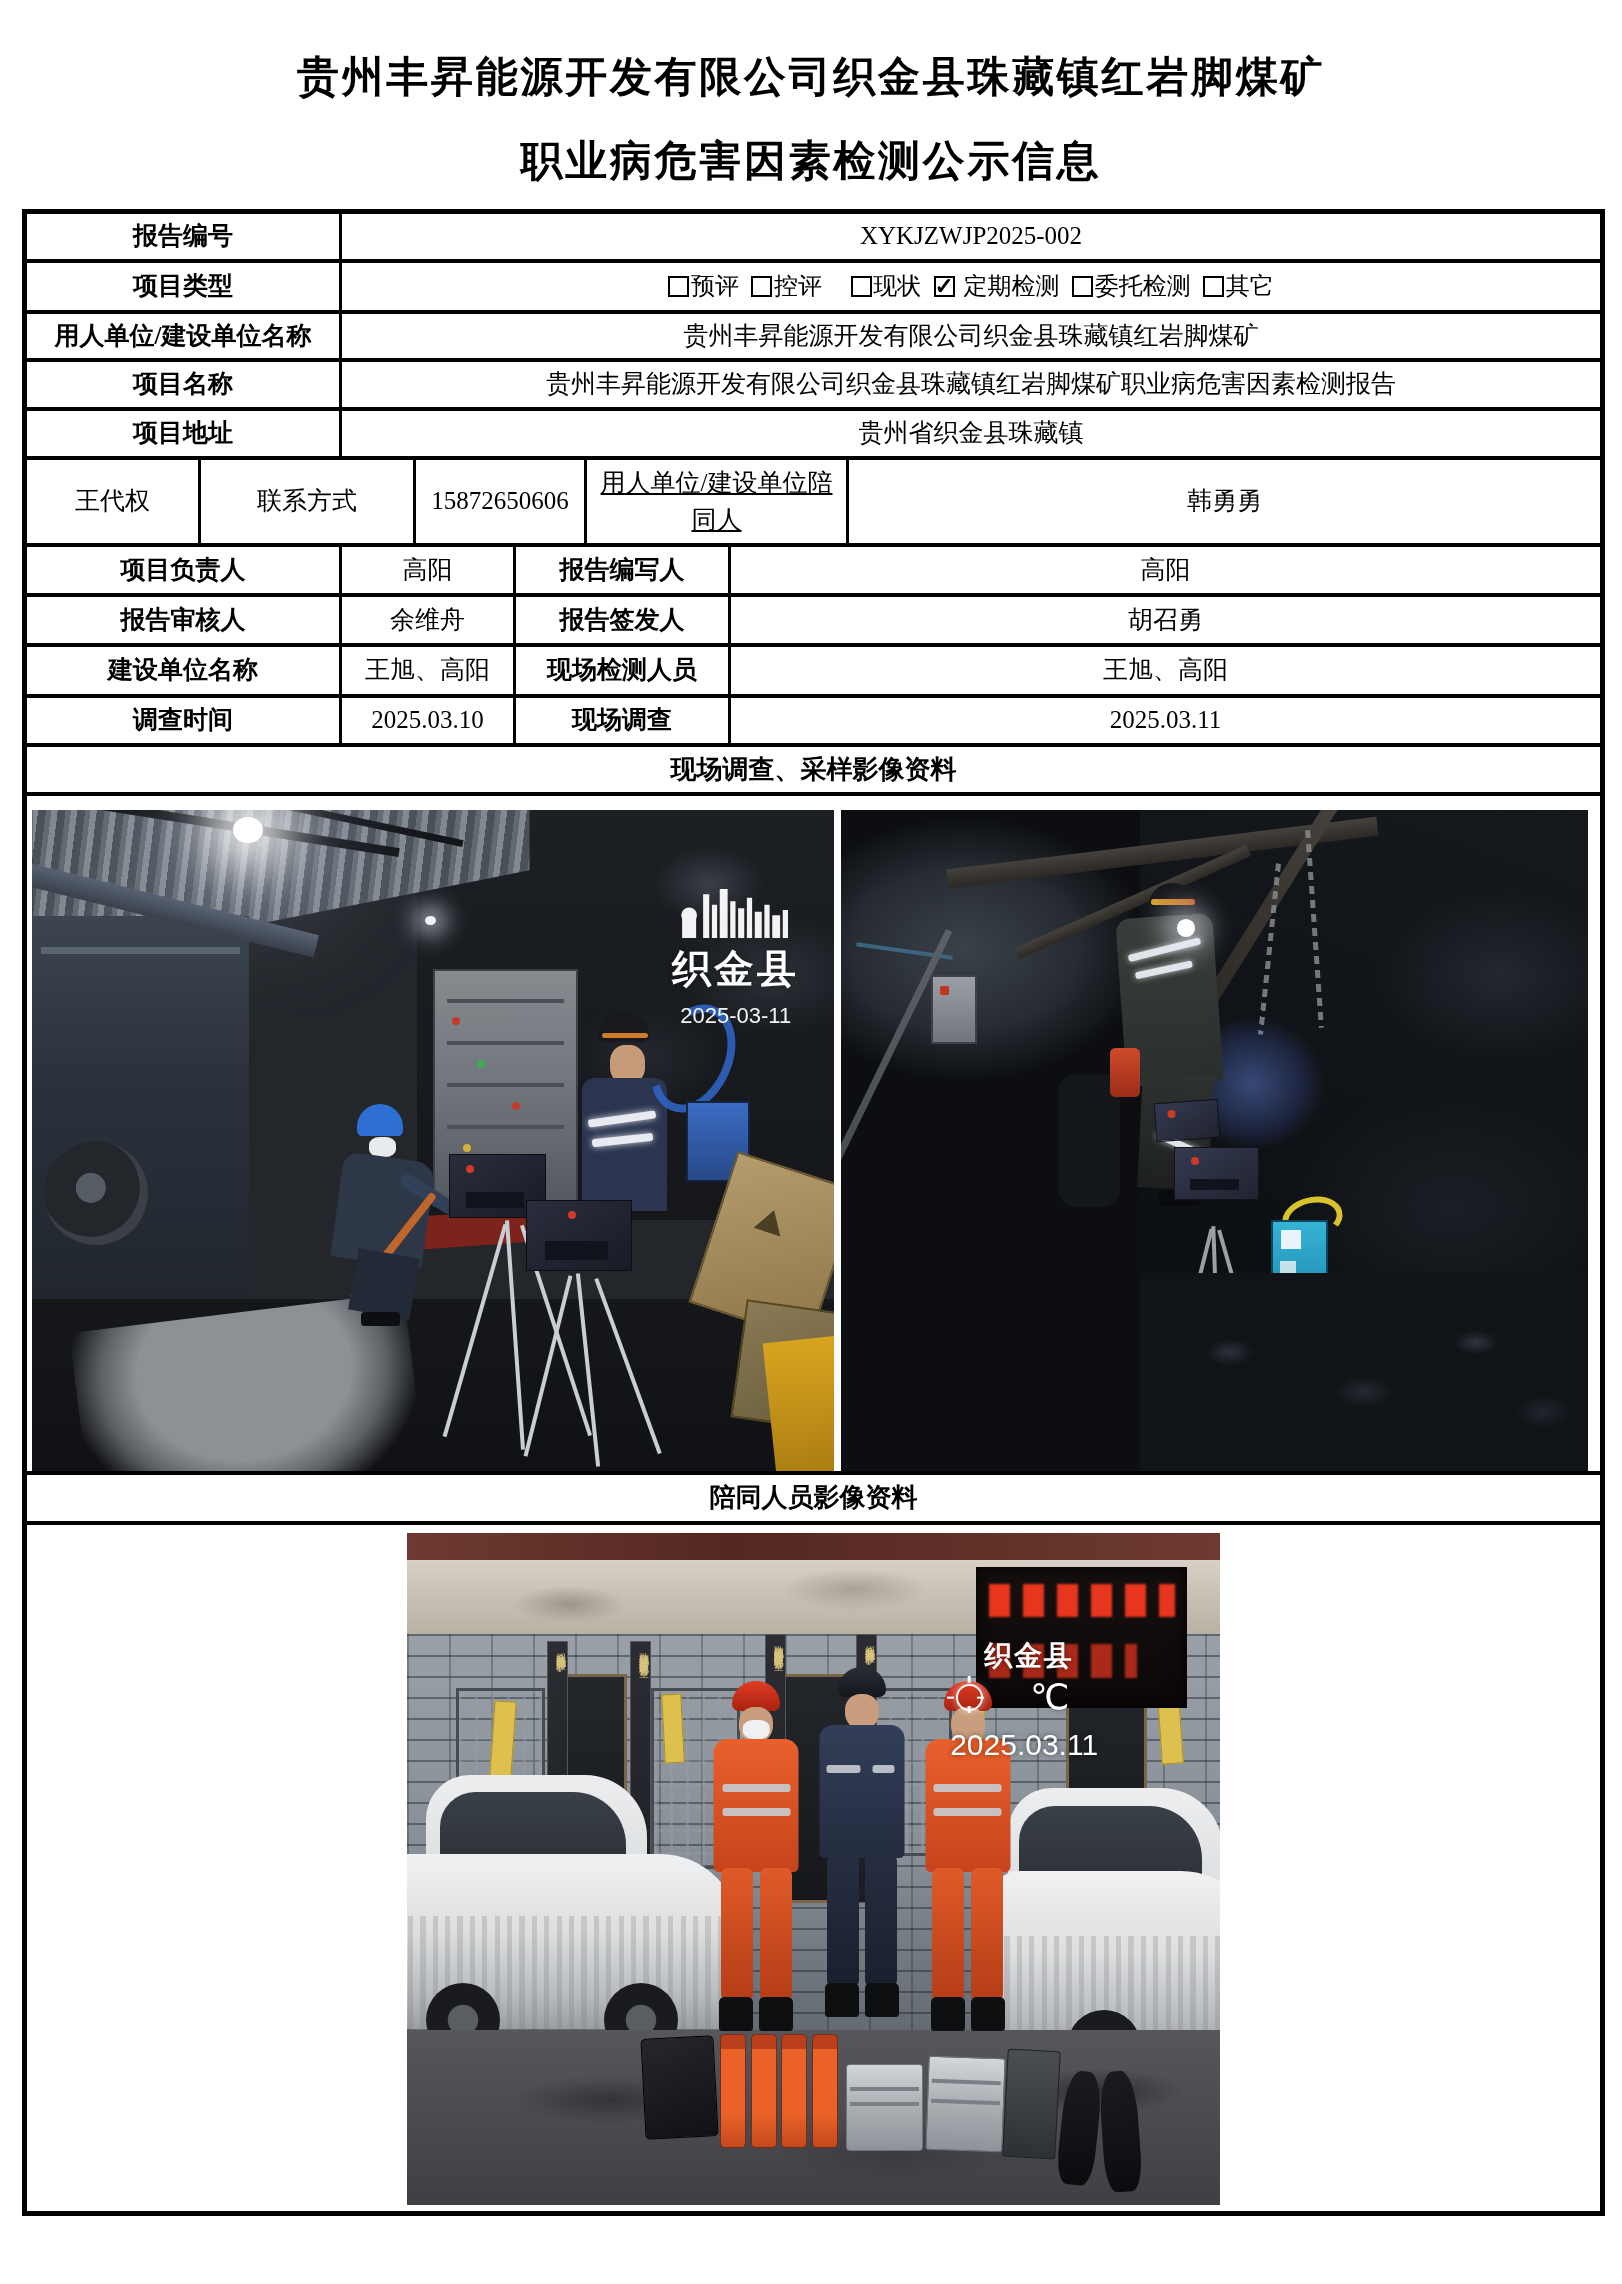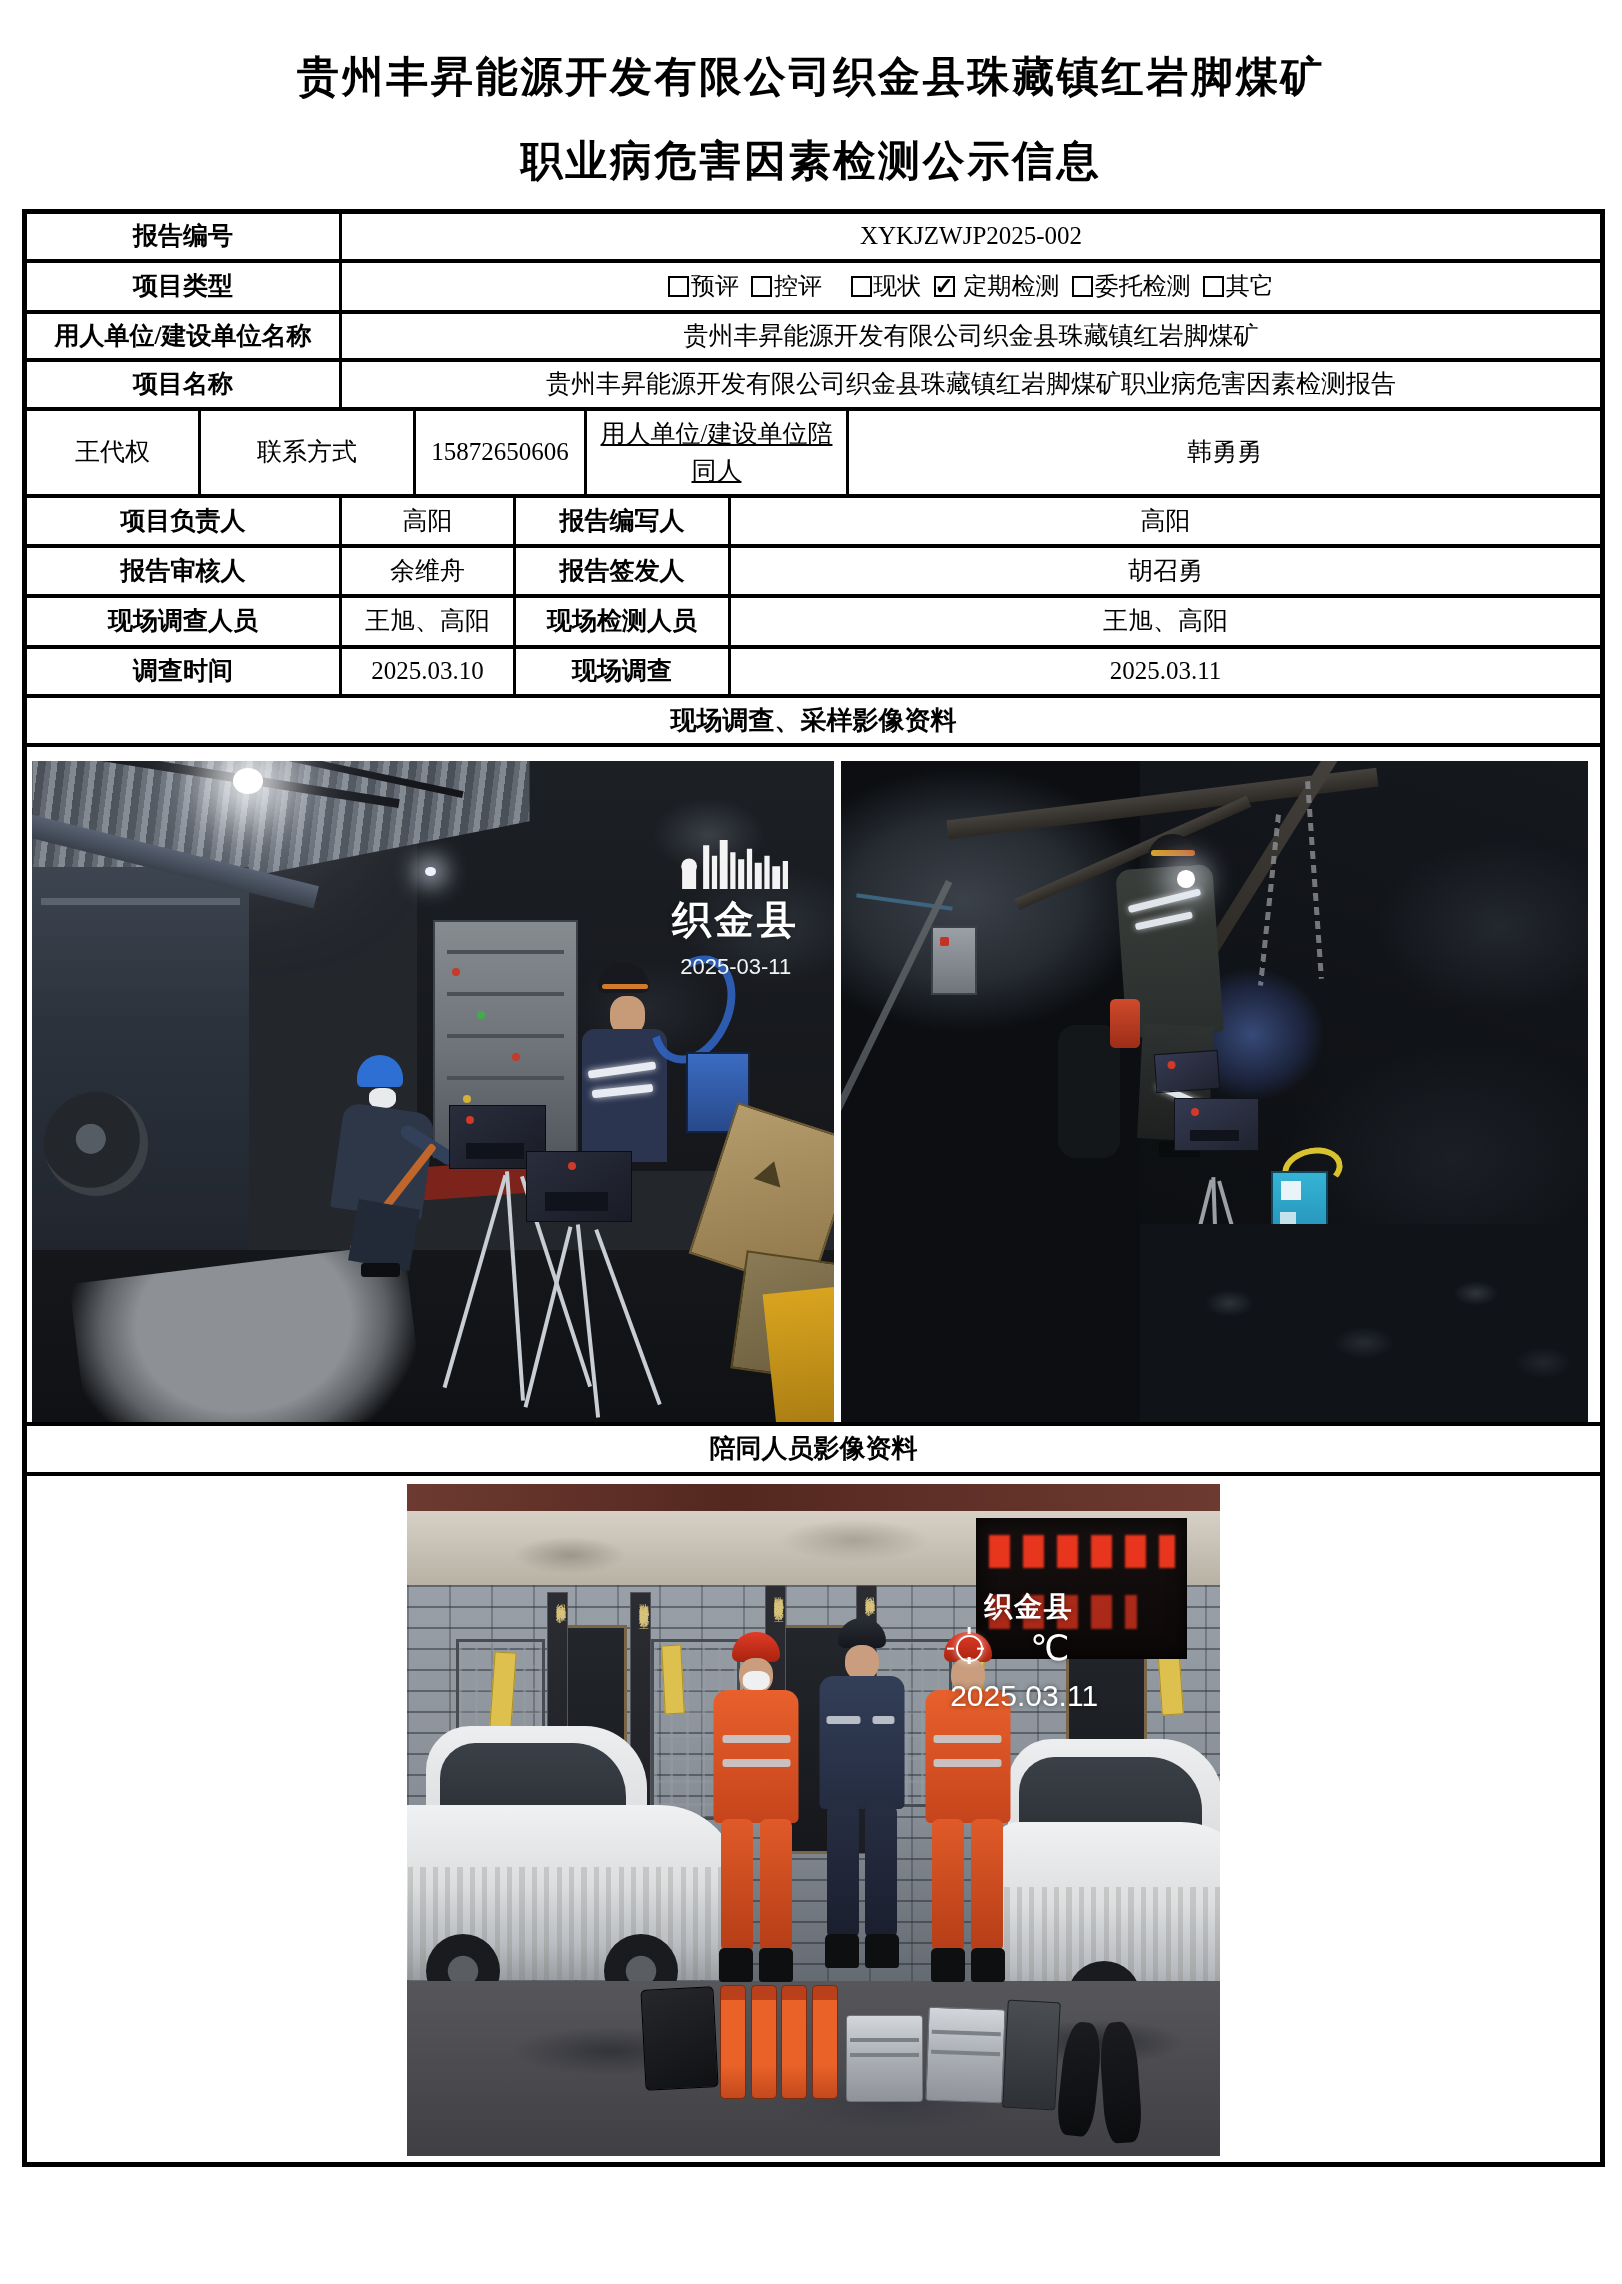--- a/index.html
+++ b/index.html
@@ -226,20 +226,24 @@
   <div class="trow h54">
     <div class="cell c1 lbl">用人单位/建设单位名称</div>
     <div class="cell cF">贵州丰昇能源开发有限公司织金县珠藏镇红岩脚煤矿</div>
   </div>
 
   <div class="trow h56">
     <div class="cell c1 lbl">项目名称</div>
     <div class="cell cF">贵州丰昇能源开发有限公司织金县珠藏镇红岩脚煤矿职业病危害因素检测报告</div>
   </div>
 
+  <div class="trow h56">
+    <div class="cell c1 lbl">项目地址</div>
+    <div class="cell cF">贵州省织金县珠藏镇</div>
+  </div>
 
   <div class="trow h98">
     <div class="cell c2">王代权</div>
     <div class="cell c3">联系方式</div>
     <div class="cell c4">15872650606</div>
     <div class="cell c5" style="white-space:normal;text-decoration:underline;">用人单位/建设单位陪同人</div>
     <div class="cell cF">韩勇勇</div>
   </div>
 
   <div class="trow h57">
@@ -250,21 +254,21 @@
   </div>
 
   <div class="trow h57">
     <div class="cell c1 lbl">报告审核人</div>
     <div class="cell c2">余维舟</div>
     <div class="cell c3 lbl">报告签发人</div>
     <div class="cell cF">胡召勇</div>
   </div>
 
   <div class="trow h58">
-    <div class="cell c1 lbl">现场调查人员</div>
+    <div class="cell c1 lbl">建设单位名称</div>
     <div class="cell c2">王旭、高阳</div>
     <div class="cell c3 lbl">现场检测人员</div>
     <div class="cell cF">王旭、高阳</div>
   </div>
 
   <div class="trow h55">
     <div class="cell c1 lbl">调查时间</div>
     <div class="cell c2">2025.03.10</div>
     <div class="cell c3 lbl">现场调查</div>
     <div class="cell cF">2025.03.11</div>

